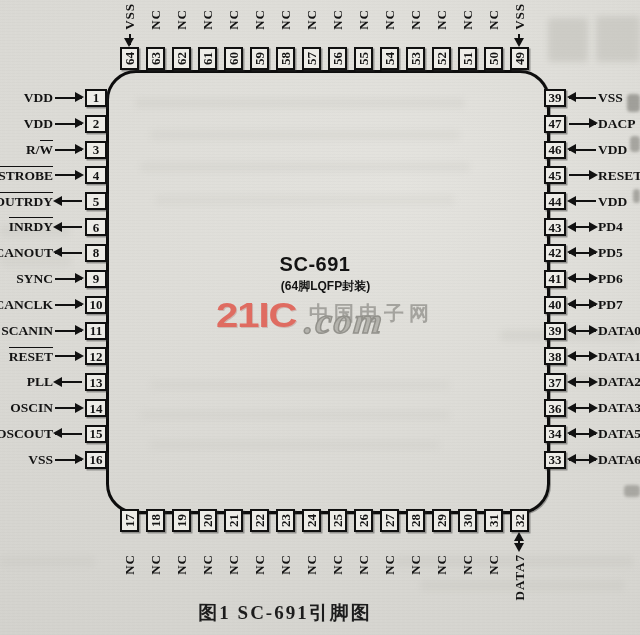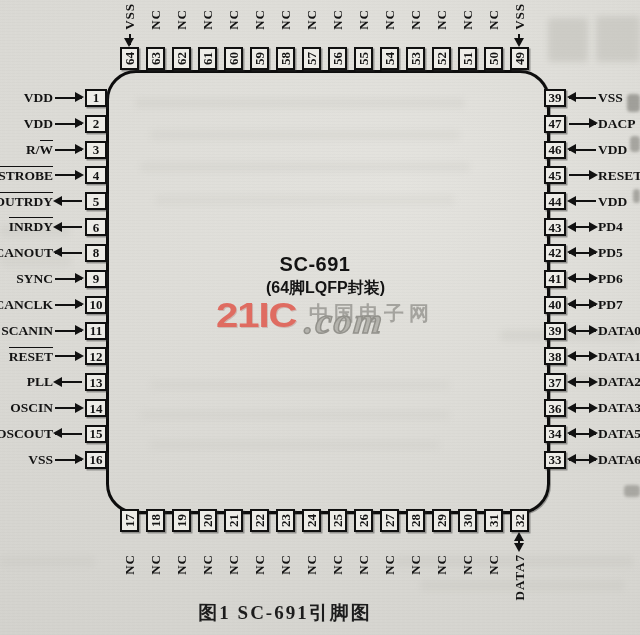--- a/index.html
+++ b/index.html
@@ -15,21 +15,21 @@
   .smudge { position:absolute; border-radius:4px; filter:blur(3px); background:#b9b8b1; }
   
   .chip-body {
     position:absolute; left:106px; top:70px; width:438px; height:438px;
     border:3.5px solid #0d0d0d; border-radius:30px;
     box-shadow:1px 1px 0 rgba(30,30,30,.35);
   }
   .chip-center { position:absolute; left:0; right:26px; top:180px; text-align:center;
     font-family:"Liberation Sans", sans-serif; }
   .chip-title { font-size:20px; font-weight:bold; letter-spacing:.5px; }
-  .chip-subtitle { font-size:16px; font-weight:bold; margin-top:2px;margin-left:21px; }
+  .chip-subtitle { font-size:12px; font-weight:bold; margin-top:2px;margin-left:21px; }
   
   .watermark { position:absolute; inset:0; pointer-events:none; }
   .wm-brand { position:absolute; left:216px; top:297px; font-family:"Liberation Sans", sans-serif;
     font-weight:bold; font-size:40px; line-height:1; color:#e0665b; letter-spacing:-1px;
     transform:scale(1,0.88); transform-origin:left top; opacity:.95;
     text-shadow:1px 1px 0 rgba(150,60,50,.25); }
   .wm-site { position:absolute; left:309px; top:300px; font-family:"Liberation Sans", sans-serif;
     font-weight:bold; font-size:20px; letter-spacing:5px; color:#9e9d98; opacity:.9; }
   .wm-domain { position:absolute; left:305px; top:303px; font-family:"Liberation Serif", serif;
     font-weight:bold; font-style:italic; font-size:36px; line-height:1; letter-spacing:2px;

